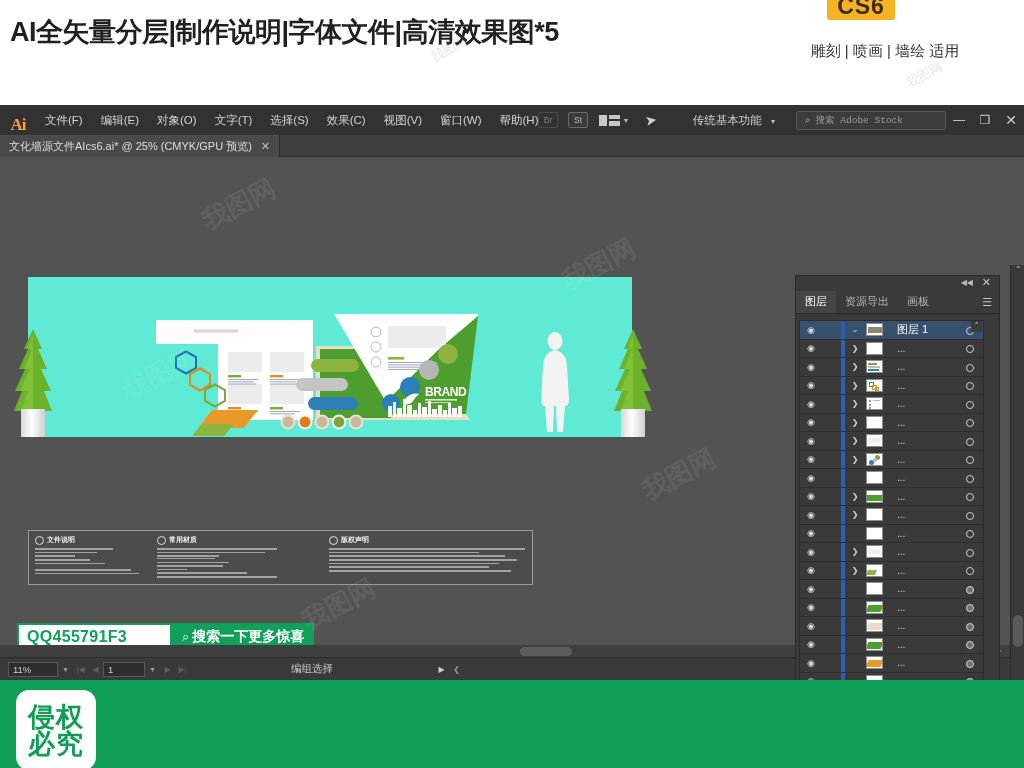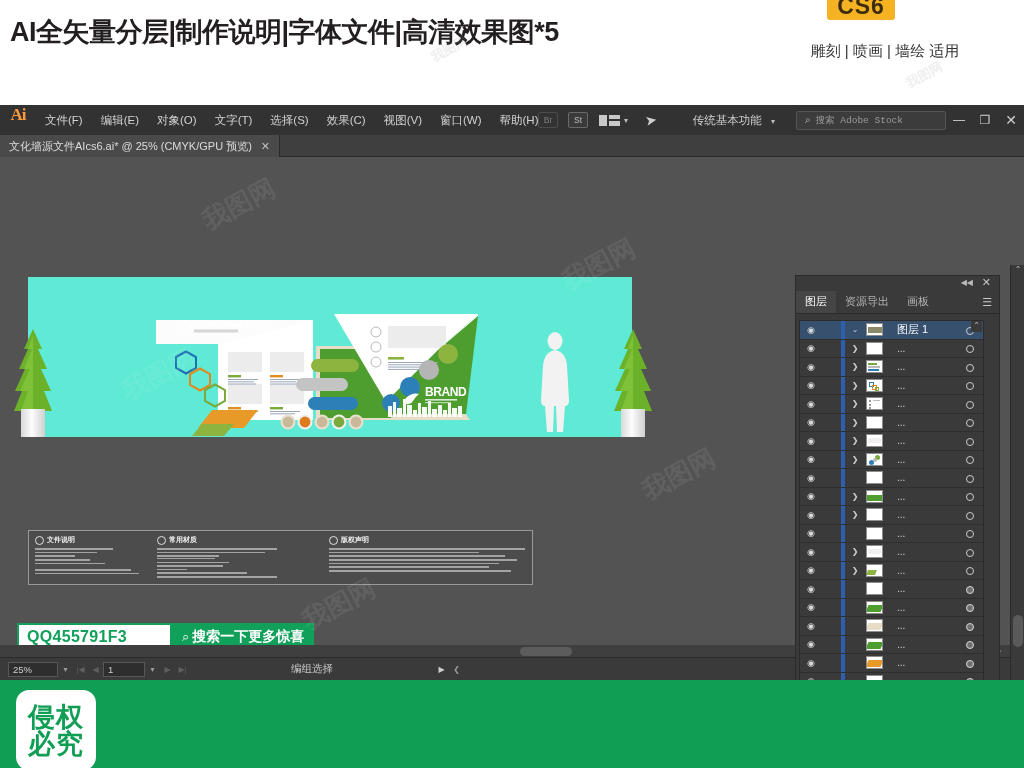--- a/index.html
+++ b/index.html
@@ -49,21 +49,21 @@
   
   #ai-window{
     position:absolute; left:0; top:105px; width:1024px; height:575px;
     background:#323232;
   }
 
   
   #ai-menubar{
     position:absolute; left:0; top:0; width:1024px; height:30px;
     background:#323232;
-    display:flex; align-items:flex-start;
+    display:flex; align-items:flex-end;
   }
   #ai-logo{
     width:36px; text-align:center; font-size:17px; font-weight:bold;
     color:#ff9a3c; font-family:"Liberation Serif",serif; letter-spacing:-1px;
   }
   .menu-item{
     font-size:11.5px; color:#d2d2d2; padding:0 9px; height:30px;
     line-height:30px; white-space:nowrap; cursor:default;
   }
 
@@ -515,21 +515,21 @@
     <div class="wm wm2" style="left:300px;top:430px;font-size:26px;">我图网</div>
 
     <div style="position:absolute;left:0;bottom:0;width:1024px;height:12px;background:#3f3f3f;">
       <div style="position:absolute;left:520px;top:2px;width:52px;height:9px;background:#5c5c5c;border-radius:5px;"></div>
       <div style="position:absolute;right:22px;top:0;font-size:8px;color:#9a9a9a;line-height:12px;">❯</div>
     </div>
   </div>
 
   <div id="ai-statusbar">
     <div class="sb-field" style="margin-left:8px;width:50px;">
-      <span>25%</span>
+      <span>11%</span>
     </div>
     <div class="sb-arrow">▾</div>
     <div class="sb-arrow dim">|◀</div>
     <div class="sb-arrow dim">◀</div>
     <div class="sb-field" style="width:42px;">
       <span>1</span>
     </div>
     <div class="sb-arrow">▾</div>
     <div class="sb-arrow dim">▶</div>
     <div class="sb-arrow dim">▶|</div>

